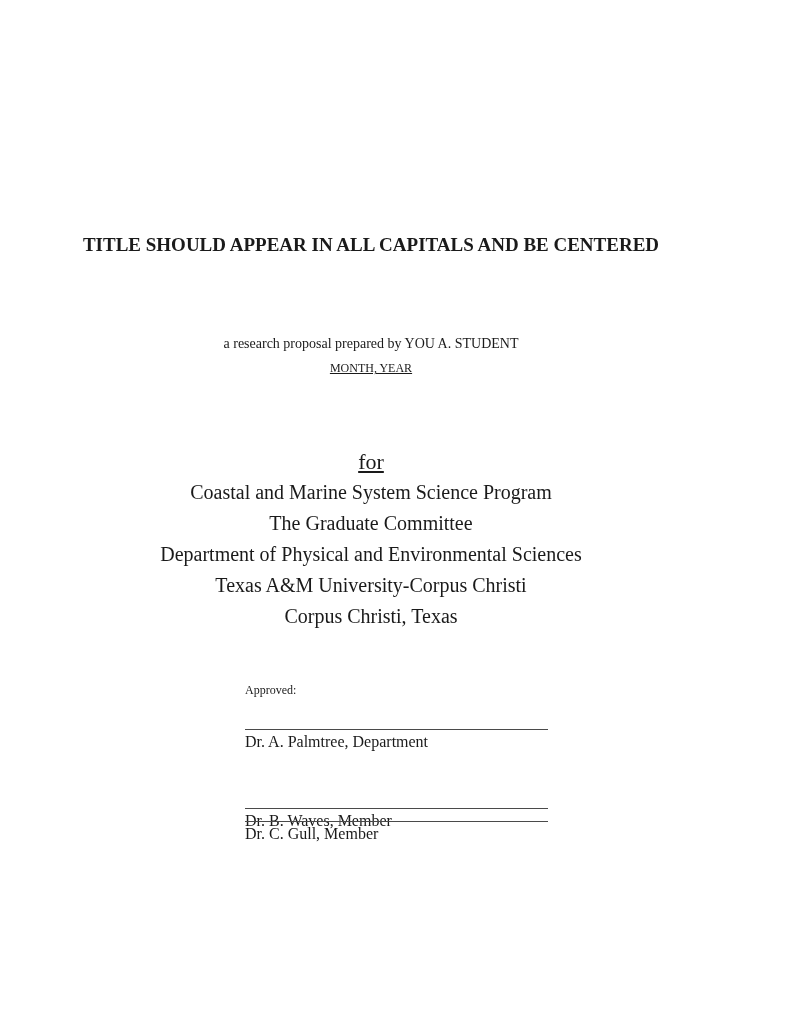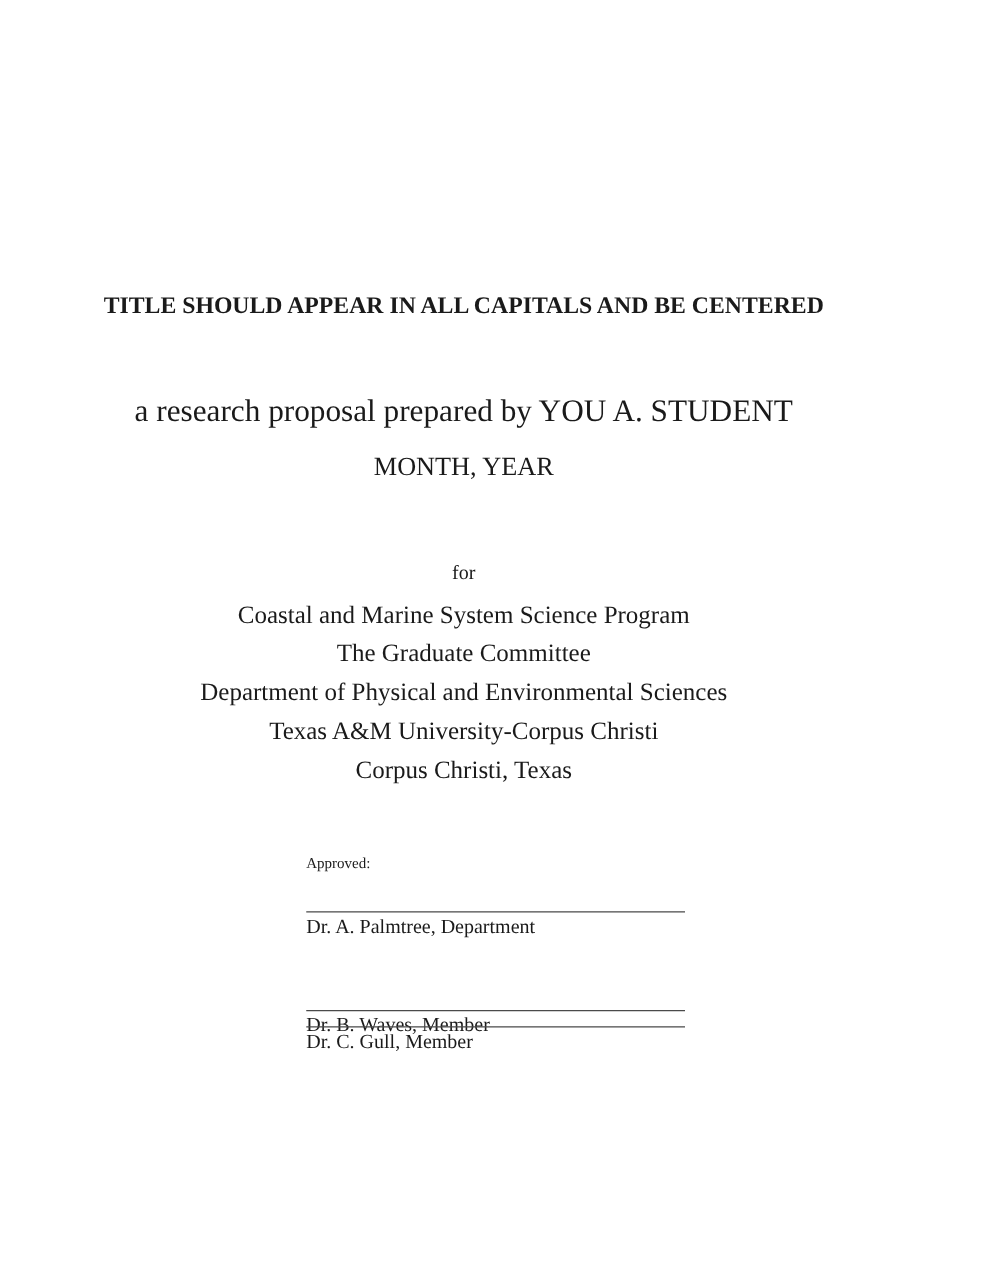--- a/index.html
+++ b/index.html
@@ -23,30 +23,32 @@
     text-align: center;
     margin: 0;
     line-height: 1.2;
   }
   .doc-title {
     top: 234px;
     font-size: 19px;
     font-weight: bold;
   }
   .byline {
-    top: 315px;
-    font-size: 25px;
+    top: 336px;
+    font-size: 14px;
   }
   .date-line {
     top: 361px;
-    font-size: 21px;
+    font-size: 12px;
+    text-decoration: underline;
   }
   .for-word {
     top: 449px;
-    font-size: 16px;
+    font-size: 22px;
+    text-decoration: underline;
   }
   .recipient {
     position: absolute;
     top: 477px;
     left: 0;
     width: 100%;
     text-align: center;
     font-size: 20px;
     line-height: 31px;
   }

